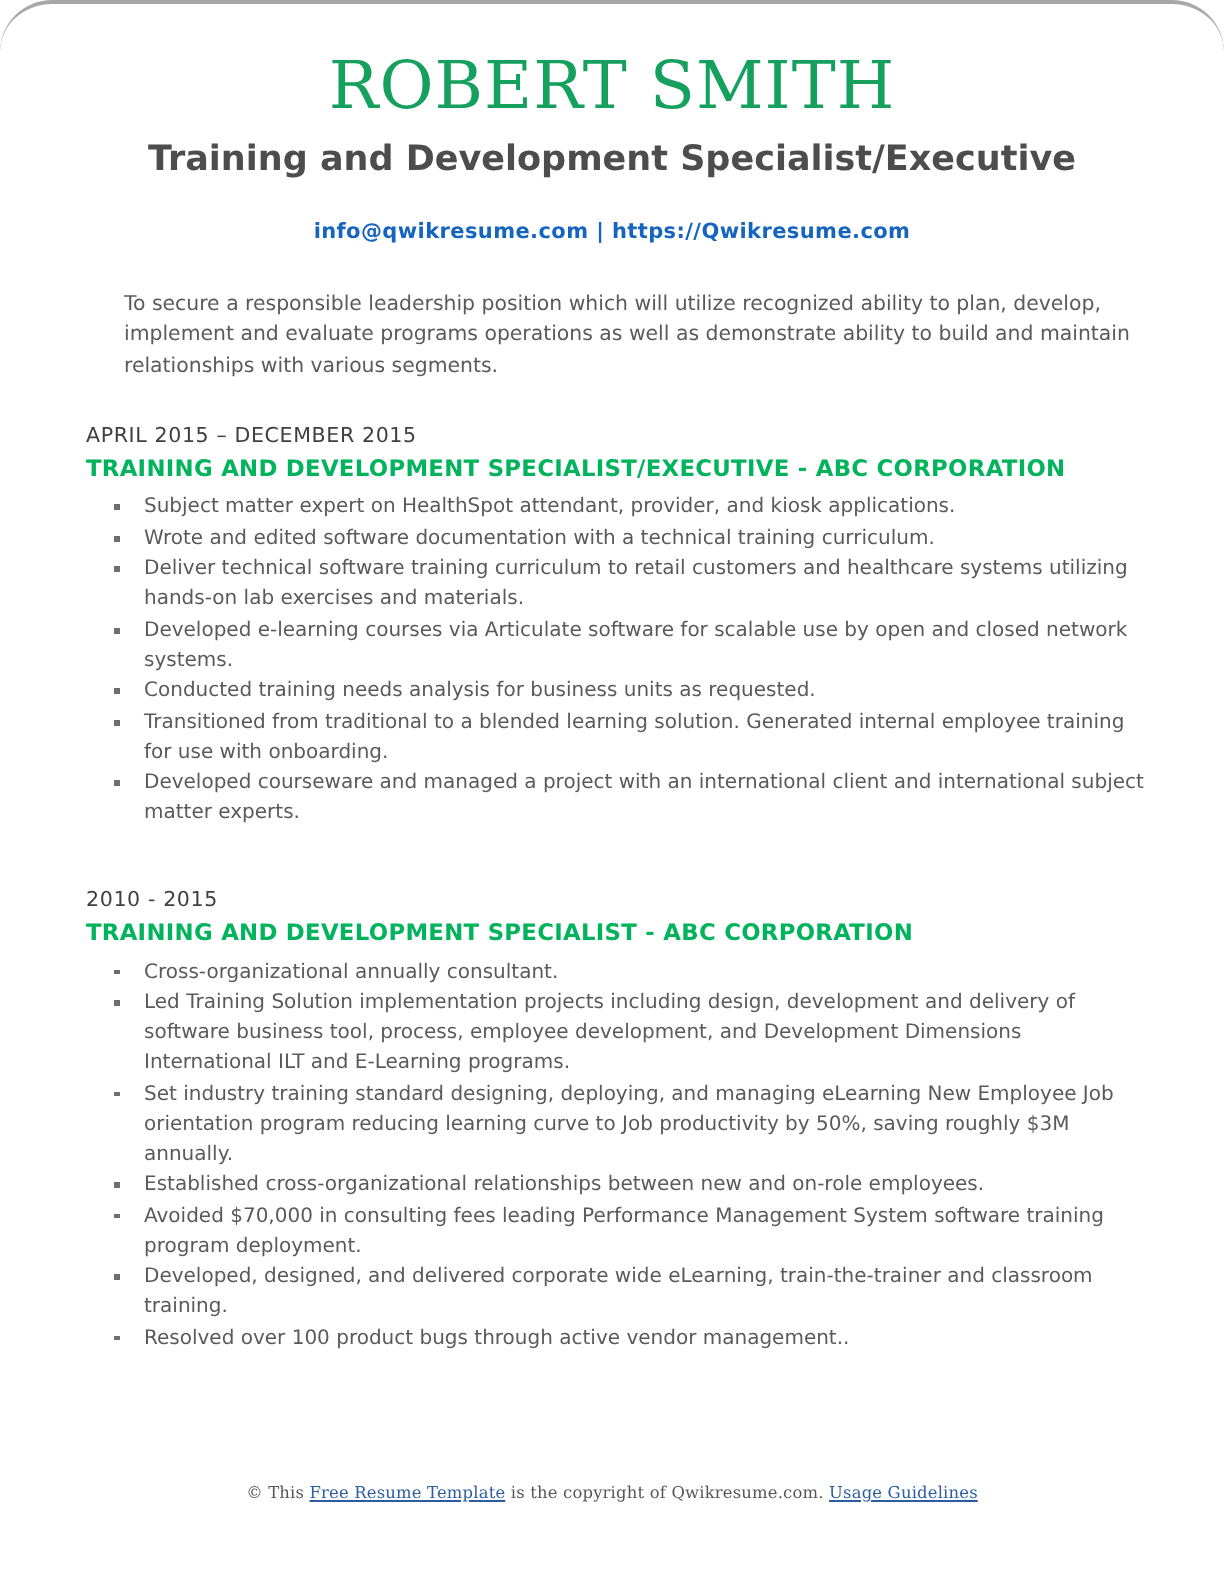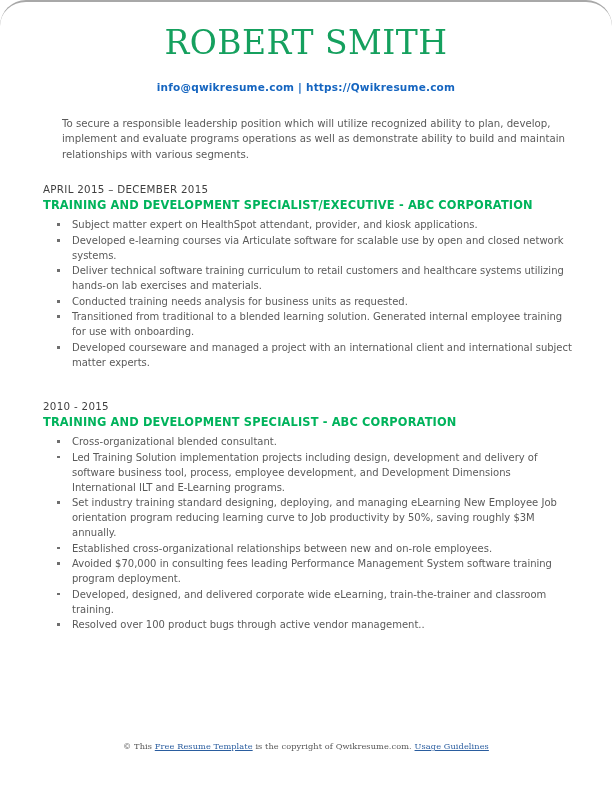--- a/index.html
+++ b/index.html
@@ -131,45 +131,47 @@
     text-decoration: underline;
   }
 </style>
 </head>
 <body>
 
 <div class="page">
 
   <div class="header">
     <h1 class="full-name">ROBERT SMITH</h1>
+    <h2 class="job-title">Training and Development Specialist/Executive</h2>
     <div class="contact-line">info@qwikresume.com | https://Qwikresume.com</div>
   </div>
 
   <div class="content">
 
     <p class="objective">To secure a responsible leadership position which will utilize recognized ability to plan, develop, implement and evaluate programs operations as well as demonstrate ability to build and maintain relationships with various segments.</p>
 
     <div class="section">
       <div class="section-dates">APRIL 2015 – DECEMBER 2015</div>
       <div class="section-role">TRAINING AND DEVELOPMENT SPECIALIST/EXECUTIVE - ABC CORPORATION</div>
       <ul class="bullets">
         <li>Subject matter expert on HealthSpot attendant, provider, and kiosk applications.</li>
+        <li>Wrote and edited software documentation with a technical training curriculum.</li>
+        <li>Deliver technical software training curriculum to retail customers and healthcare systems utilizing hands-on lab exercises and materials.</li>
         <li>Developed e-learning courses via Articulate software for scalable use by open and closed network systems.</li>
-        <li>Deliver technical software training curriculum to retail customers and healthcare systems utilizing hands-on lab exercises and materials.</li>
         <li>Conducted training needs analysis for business units as requested.</li>
         <li>Transitioned from traditional to a blended learning solution. Generated internal employee training for use with onboarding.</li>
         <li>Developed courseware and managed a project with an international client and international subject matter experts.</li>
       </ul>
     </div>
 
     <div class="section second">
       <div class="section-dates">2010 - 2015</div>
       <div class="section-role">TRAINING AND DEVELOPMENT SPECIALIST - ABC CORPORATION</div>
       <ul class="bullets">
-        <li>Cross-organizational blended consultant.</li>
+        <li>Cross-organizational annually consultant.</li>
         <li>Led Training Solution implementation projects including design, development and delivery of software business tool, process, employee development, and Development Dimensions International ILT and E-Learning programs.</li>
         <li>Set industry training standard designing, deploying, and managing eLearning New Employee Job orientation program reducing learning curve to Job productivity by 50%, saving roughly $3M annually.</li>
         <li>Established cross-organizational relationships between new and on-role employees.</li>
         <li>Avoided $70,000 in consulting fees leading Performance Management System software training program deployment.</li>
         <li>Developed, designed, and delivered corporate wide eLearning, train-the-trainer and classroom training.</li>
         <li>Resolved over 100 product bugs through active vendor management..</li>
       </ul>
     </div>
 
   </div>

